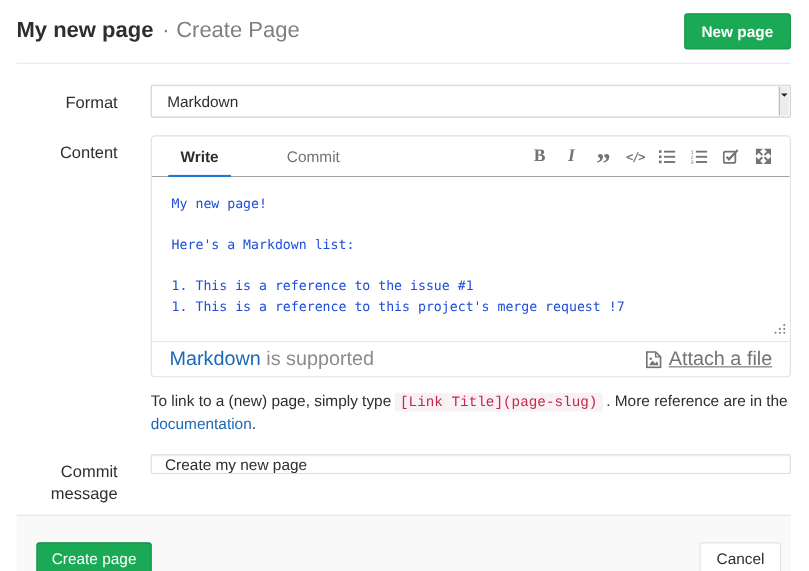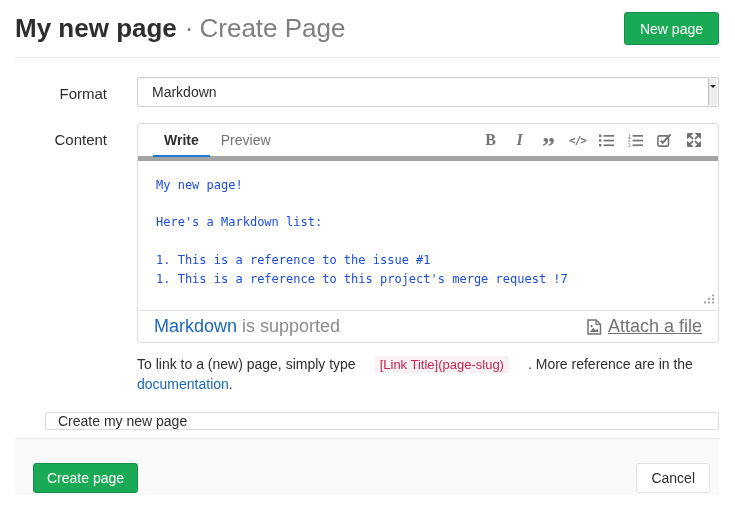--- a/index.html
+++ b/index.html
@@ -8,30 +8,30 @@
     font-family:"Liberation Sans","DejaVu Sans",sans-serif;
     color:#2e2e2e;font-size:14px;
   }
   .container{padding:0 16px 0 15px;}
 
   
   .page-header{
     display:flex;justify-content:space-between;align-items:center;
     padding:12px 0;border-bottom:1px solid #e8e8e8;
   }
-  .title-wrap{font-size:26px;line-height:33px;}
+  .title-wrap{font-size:20px;line-height:33px;}
   .title-main{font-weight:700;color:#2e2e2e;}
   .title-sep,.title-sub{font-weight:300;color:#7f7f7f;}
   .title-sep{margin:0 6px 0 8px;}
   .btn{
     display:inline-flex;align-items:center;justify-content:center;
     border-radius:3px;font-size:14px;cursor:pointer;box-sizing:border-box;
     border:1px solid transparent;text-decoration:none;
   }
-  .btn-green{background:#1aaa55;border-color:#168f48;color:#fff;height:33px;padding:0 15px;}
+  .btn-green{background:#1aaa55;border-color:#168f48;color:#fff;height:33px;padding:0 15px;font-weight:bold;}
 
   
   .form-row{display:flex;align-items:flex-start;}
   .row-label{
     width:92px;text-align:right;font-size:15px;color:#2e2e2e;
     padding-top:7px;line-height:20px;flex:none;
   }
   .row-field{margin-left:30px;flex:1;min-width:0;}
   .row-format{margin-top:19px;}
   .row-content{margin-top:16px;}
@@ -50,21 +50,21 @@
   }
   .sel-strip::after{
     content:"";position:absolute;top:6px;left:1px;
     border:3px solid transparent;border-top-color:#222;
   }
 
   
   .md-editor{border:1px solid #dfdfdf;border-radius:4px;overflow:hidden;background:#fff;}
   .md-toolbar{
     display:flex;align-items:stretch;height:37px;
-    border-bottom:5px solid #a3a3a3;padding:0 16px 0 15px;box-sizing:border-box;
+    border-bottom:1px solid #a3a3a3;padding:0 16px 0 15px;box-sizing:border-box;gap:40px;
   }
   .tab{
     display:flex;align-items:center;padding:0 11px;font-size:14px;color:#737373;
     border-bottom:2px solid transparent;cursor:pointer;margin-bottom:-1px;
   }
   .tab.active{color:#2e2e2e;font-weight:700;border-bottom-color:#1f78d1;}
   .tb-icons{margin-left:auto;display:flex;align-items:center;gap:12px;}
   .tb-btn{
     width:17px;height:24px;display:flex;align-items:center;justify-content:center;
     color:#737373;cursor:pointer;background:none;border:none;padding:0;
@@ -88,23 +88,23 @@
   .editor-footer{
     border-top:1px solid #e5e5e5;height:31px;display:flex;align-items:center;
     justify-content:space-between;padding:0 16px;font-size:18px;color:#8c8c8c;
   }
   a.link{color:#1b69b6;text-decoration:none;cursor:pointer;}
   .attach{display:flex;align-items:center;gap:6px;color:#737373;cursor:pointer;text-decoration:underline;}
 
   
   .help-block{margin:12px 0 0 122px;font-size:14px;line-height:19.5px;color:#2e2e2e;}
   .code{
-    font-family:Liberation Sans, sans-serif;
+    font-family:Liberation Mono, monospace;
     font-size:13px;color:#c7254e;background:#f9f2f4;border-radius:2px;
-    padding:1px 5px;margin:0 19px;
+    padding:1px 5px;margin:0 3px;
   }
 
   
   .text-input{
     width:100%;height:18px;box-sizing:border-box;border:1px solid #dcdcdc;border-radius:2px;
     padding:0 12px;font-size:14px;color:#2e2e2e;font-family:inherit;
     box-shadow:inset 0 1px 2px rgba(0,0,0,0.04);outline:none;background:#fff;
   }
 
   
@@ -138,21 +138,21 @@
     </div>
   </div>
 
   <div class="form-row row-content">
     <div class="row-label">Content</div>
     <div class="row-field">
       <div class="md-editor">
 
         <div class="md-toolbar">
           <div class="tab active">Write</div>
-          <div class="tab">Preview</div>
+          <div class="tab">Commit</div>
           <div class="tb-icons">
             <button class="tb-btn">
                 <span class="glyph-b">B</span>
               </button>
             <button class="tb-btn">
                 <span class="glyph-i">I</span>
               </button>
             <button class="tb-btn">
                 <span class="glyph-q">”</span>
               </button>
@@ -238,20 +238,21 @@
       </div>
     </div>
   </div>
 
   <div class="help-block">
     <span>To link to a (new) page, simply type</span><span class="code">[Link Title](page-slug)</span><span>. More reference are in the</span>
     <a class="link">documentation</a><span>.</span>
   </div>
 
   <div class="form-row row-commit">
+    <div class="row-label">Commit message</div>
     <div class="row-field">
       <input class="text-input" type="text" value="Create my new page" style="">
     </div>
   </div>
 
   <div class="form-actions">
     <button class="btn btn-create">Create page</button>
     <button class="btn btn-cancel">Cancel</button>
   </div>
 

